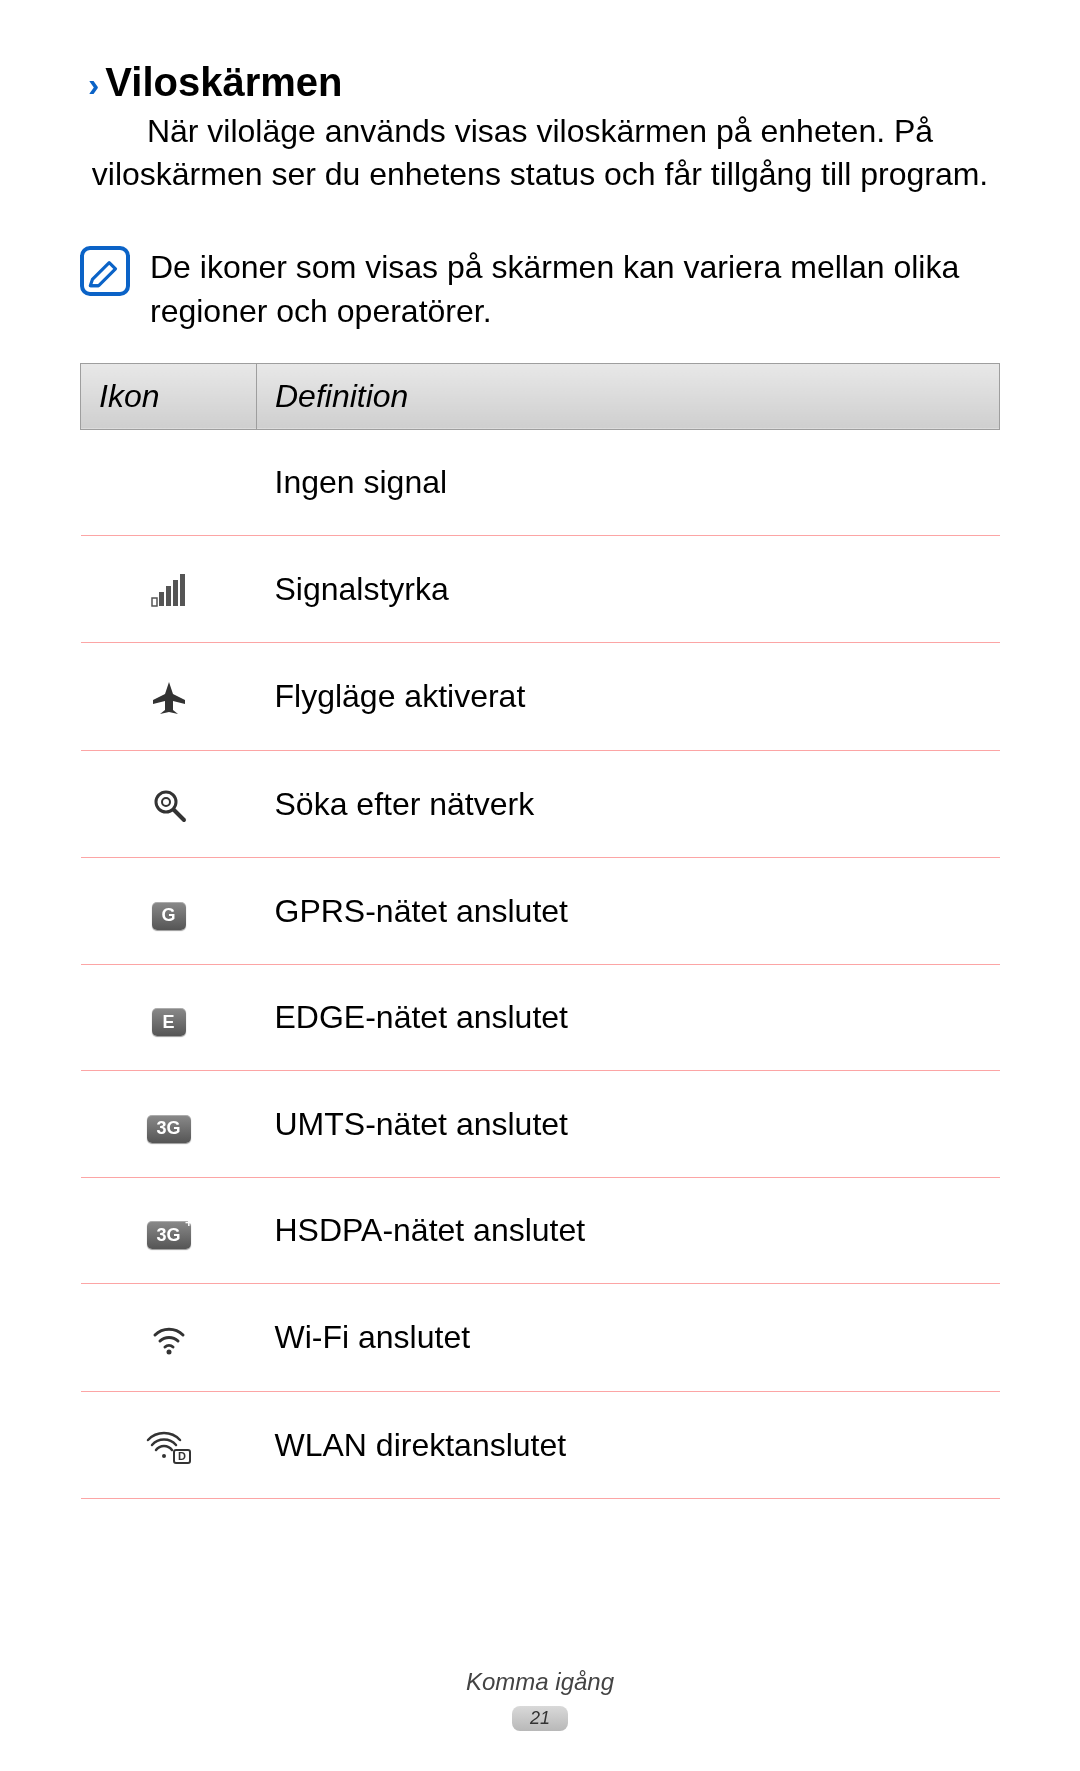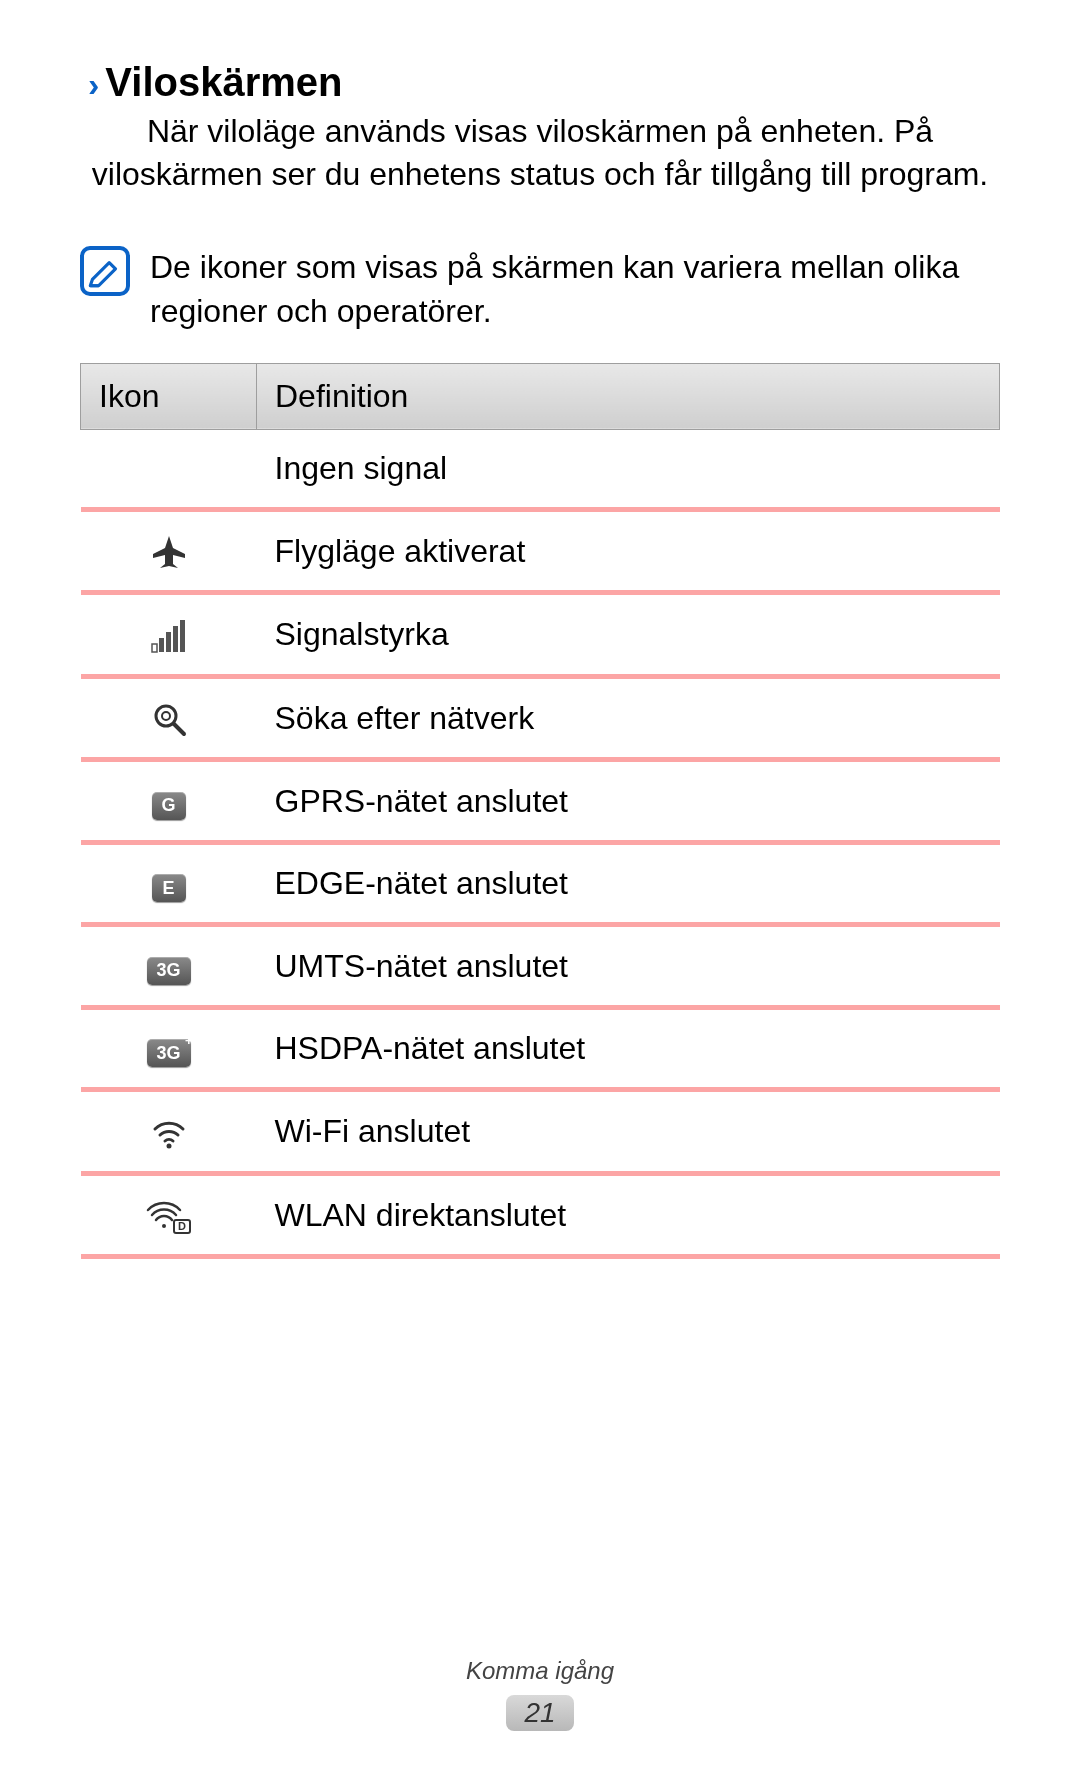--- a/index.html
+++ b/index.html
@@ -71,24 +71,25 @@
     border-collapse: collapse;
     margin-top: 30px;
     font-size: 32px;
   }
   table.icon-table th {
     text-align: left;
     font-weight: normal;
     padding: 14px 18px;
     background: linear-gradient(#e8e8e8, #cfcfcf);
     border: 1px solid #9e9e9e;
+    font-style: italic;
   }
   table.icon-table td {
-    padding: 20px 18px;
-    border-bottom: 5px solid #fca5a5;
+    padding: 34px 18px;
+    border-bottom: 1px solid #fca5a5;
     vertical-align: middle;
   }
   table.icon-table td.icon-cell {
     width: 140px;
     text-align: center;
   }
   .mini-icon {
     display: inline-block;
     width: 36px;
     height: 36px;
@@ -123,21 +124,21 @@
     font-size: 24px;
     color: #444;
     margin-bottom: 10px;
   }
   .page-pill {
     display: inline-block;
     background: linear-gradient(#d9d9d9, #b8b8b8);
     border-radius: 8px;
     padding: 2px 18px;
     font-style: italic;
-    font-size: 28px;
+    font-size: 18px;
     color: #333;
   }
 </style>
 </head>
 <body>
 
 <div class="page">
 
   <h2 class="section-heading">
     <span class="chevron">›</span><span>Viloskärmen</span>
@@ -162,33 +163,33 @@
           <th>Definition</th>
         </tr>
       </thead>
       <tbody id="icon-table-body">
           <tr>
             <td class="icon-cell"></td>
             <td>Ingen signal</td>
           </tr>
           <tr>
             <td class="icon-cell"><svg class="mini-icon" viewBox="0 0 36 36">
-                <path d="M18 2 L22 14 L34 20 L34 24 L22 21 L22 30 L27 34 L18 32 L9 34 L14 30 L14 21 L2 24 L2 20 L14 14 Z" fill="#333"></path>
-              </svg></td>
-            <td>Flygläge aktiverat</td>
-          </tr>
-          <tr>
-            <td class="icon-cell"><svg class="mini-icon" viewBox="0 0 36 36">
                 <rect x="1" y="26" width="5" height="8" fill="none" stroke="#555" stroke-width="1.5"></rect>
                 <rect x="8" y="20" width="5" height="14" fill="#555"></rect>
                 <rect x="15" y="14" width="5" height="20" fill="#555"></rect>
                 <rect x="22" y="8" width="5" height="26" fill="#555"></rect>
                 <rect x="29" y="2" width="5" height="32" fill="#555"></rect>
               </svg></td>
             <td>Signalstyrka</td>
+          </tr>
+          <tr>
+            <td class="icon-cell"><svg class="mini-icon" viewBox="0 0 36 36">
+                <path d="M18 2 L22 14 L34 20 L34 24 L22 21 L22 30 L27 34 L18 32 L9 34 L14 30 L14 21 L2 24 L2 20 L14 14 Z" fill="#333"></path>
+              </svg></td>
+            <td>Flygläge aktiverat</td>
           </tr>
           <tr>
             <td class="icon-cell"><svg class="mini-icon" viewBox="0 0 36 36">
                 <circle cx="15" cy="15" r="10" fill="none" stroke="#333" stroke-width="3"></circle>
                 <circle cx="15" cy="15" r="4" fill="none" stroke="#333" stroke-width="2"></circle>
                 <line x1="23" y1="23" x2="33" y2="33" stroke="#333" stroke-width="4" stroke-linecap="round"></line>
               </svg></td>
             <td>Söka efter nätverk</td>
           </tr>
           <tr>

